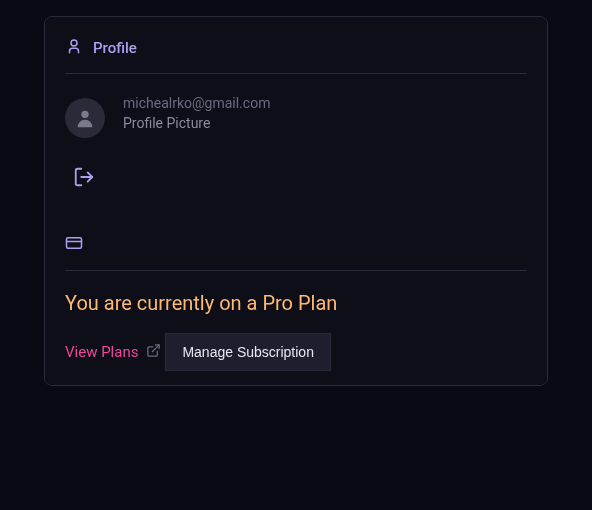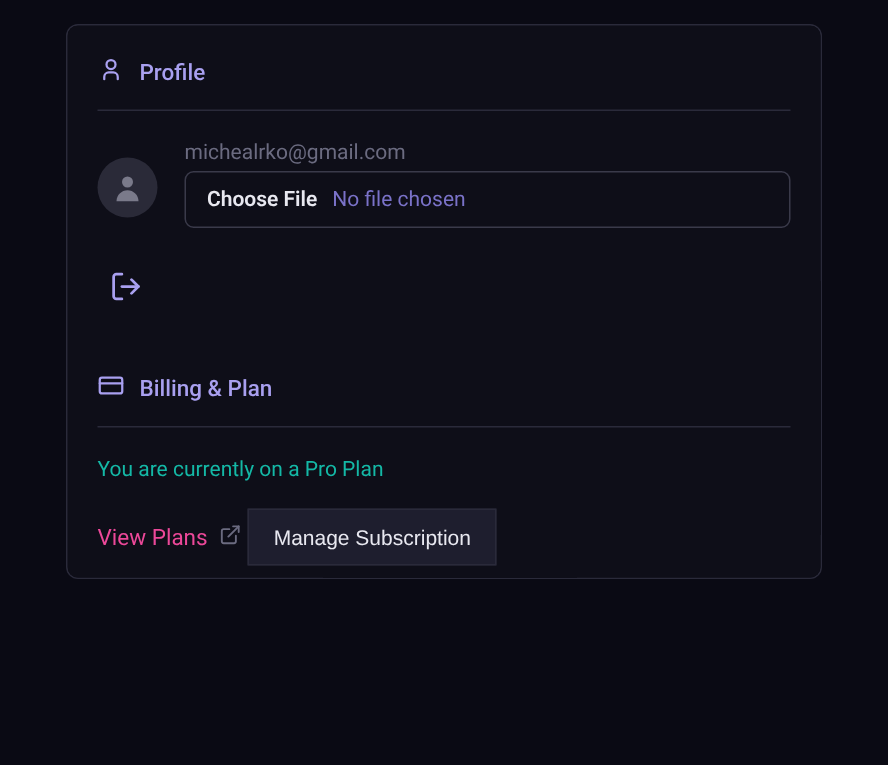--- a/index.html
+++ b/index.html
@@ -119,22 +119,22 @@
   .logout-row svg {
     width: 22px;
     height: 22px;
     stroke: #a9a0f0;
     cursor: pointer;
   }
   .billing-body {
     margin-top: 20px;
   }
   .plan-text {
-    color: #14b8a6;
-    font-size: 14px;
+    color: #fdba74;
+    font-size: 20px;
     margin-bottom: 18px;
   }
   .view-plans {
     color: #ec4899;
     font-size: 15px;
     display: inline-flex;
     align-items: center;
     gap: 8px;
     cursor: pointer;
     margin-bottom: 22px;
@@ -175,45 +175,41 @@
 
   <div class="profile-body">
     <div class="avatar">
       <svg viewBox="0 0 24 24">
         <circle cx="12" cy="8" r="4"></circle>
         <path d="M4 22c0-4.4 3.6-8 8-8s8 3.6 8 8"></path>
       </svg>
     </div>
     <div class="profile-info">
       <div class="email">michealrko@gmail.com</div>
-      <div class="file-input">
-        <span class="file-choose">Choose File</span>
-        <span class="file-status">No file chosen</span>
-      </div>
+      <div class="pic-label">Profile Picture</div>
     </div>
   </div>
 
   <div class="logout-row">
     <span>
       <svg viewBox="0 0 24 24" fill="none" stroke-width="2" stroke-linecap="round" stroke-linejoin="round">
         <path d="M9 21H5a2 2 0 0 1-2-2V5a2 2 0 0 1 2-2h4"></path>
         <polyline points="16 17 21 12 16 7"></polyline>
         <line x1="21" y1="12" x2="9" y2="12"></line>
       </svg>
     </span>
   </div>
 
   <div class="section-header">
     <span>
       <svg viewBox="0 0 24 24" fill="none" stroke-width="2" stroke-linecap="round" stroke-linejoin="round">
         <rect x="2" y="5" width="20" height="14" rx="2"></rect>
         <line x1="2" y1="10" x2="22" y2="10"></line>
       </svg>
     </span>
-    <span>Billing &amp; Plan</span>
   </div>
 
   <div class="billing-body">
     <div class="plan-text">You are currently on a Pro Plan</div>
     <div class="view-plans">
       <span>View Plans</span>
       <span>
         <svg viewBox="0 0 24 24" fill="none" stroke-width="2" stroke-linecap="round" stroke-linejoin="round">
           <path d="M18 13v6a2 2 0 0 1-2 2H5a2 2 0 0 1-2-2V8a2 2 0 0 1 2-2h6"></path>
           <polyline points="15 3 21 3 21 9"></polyline>

